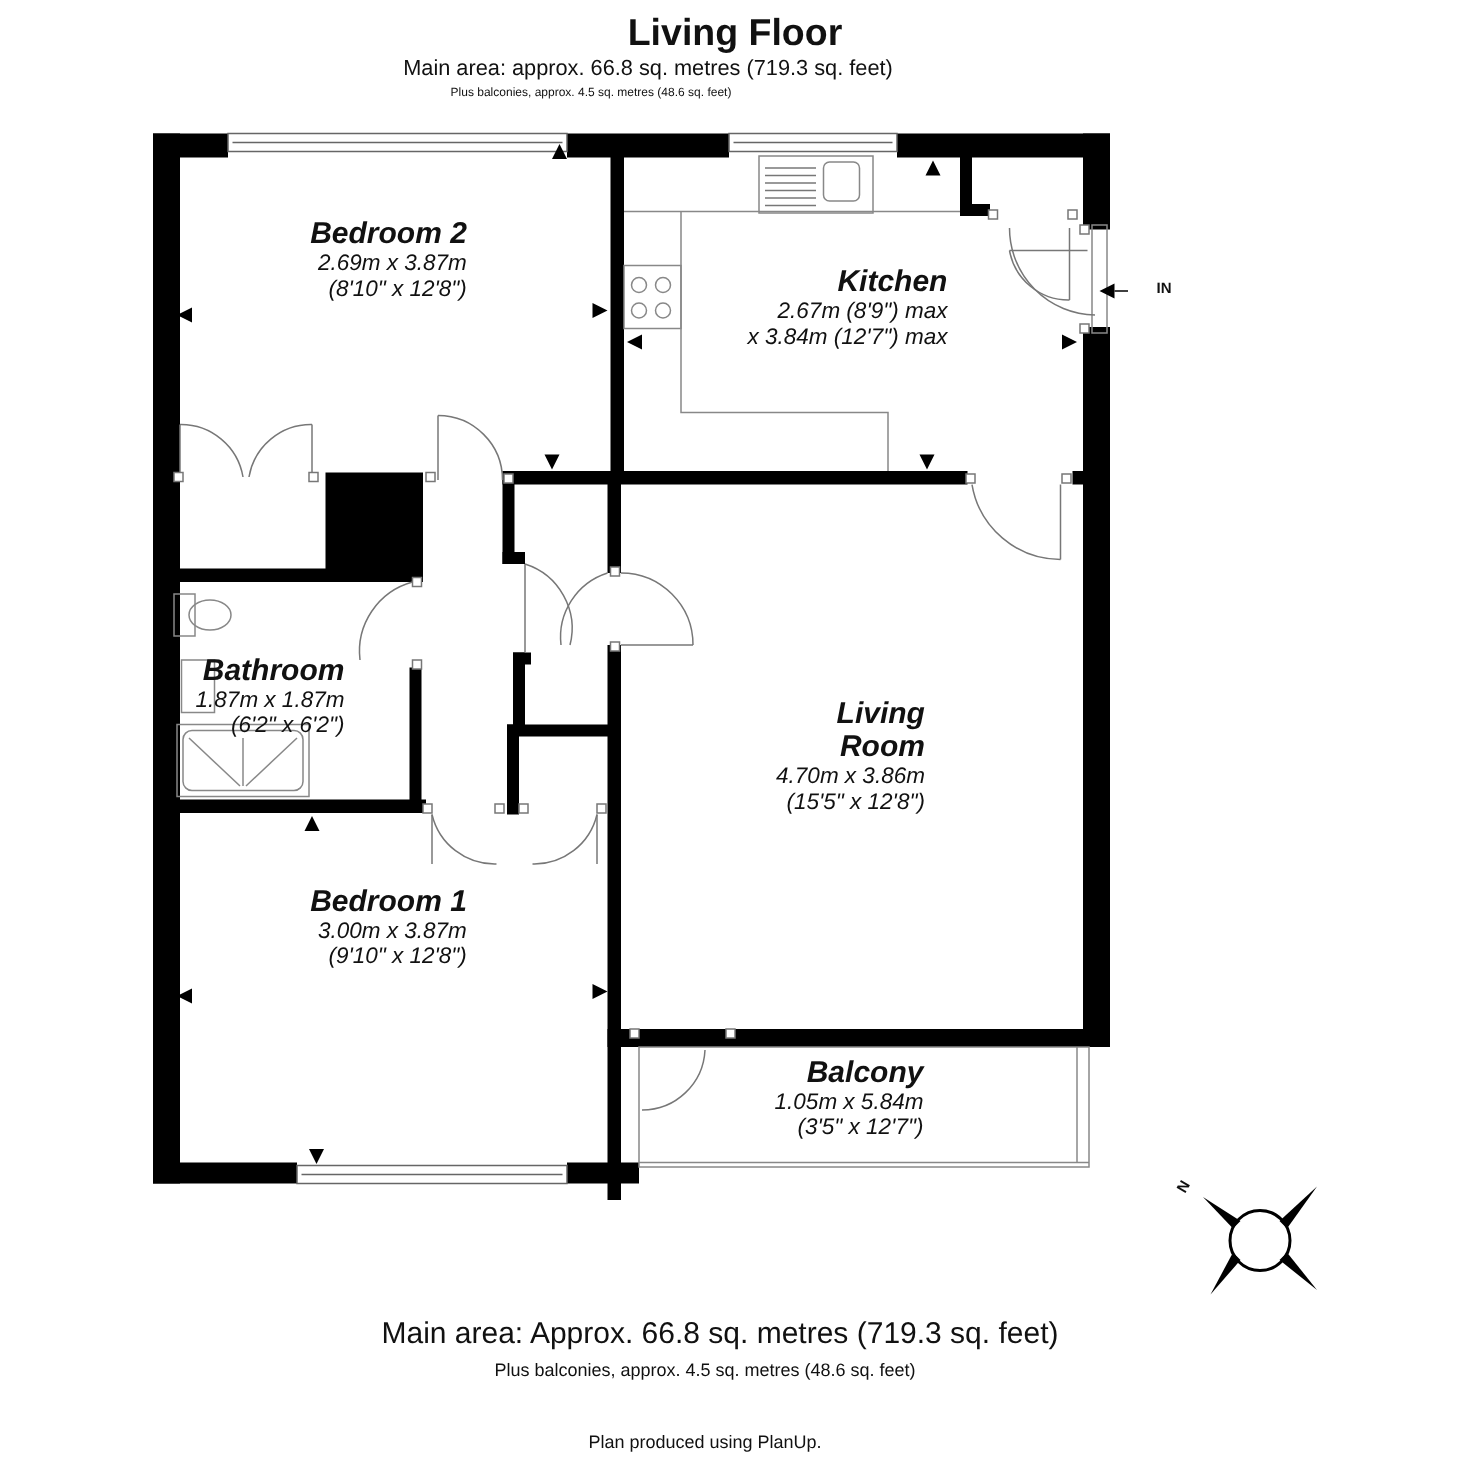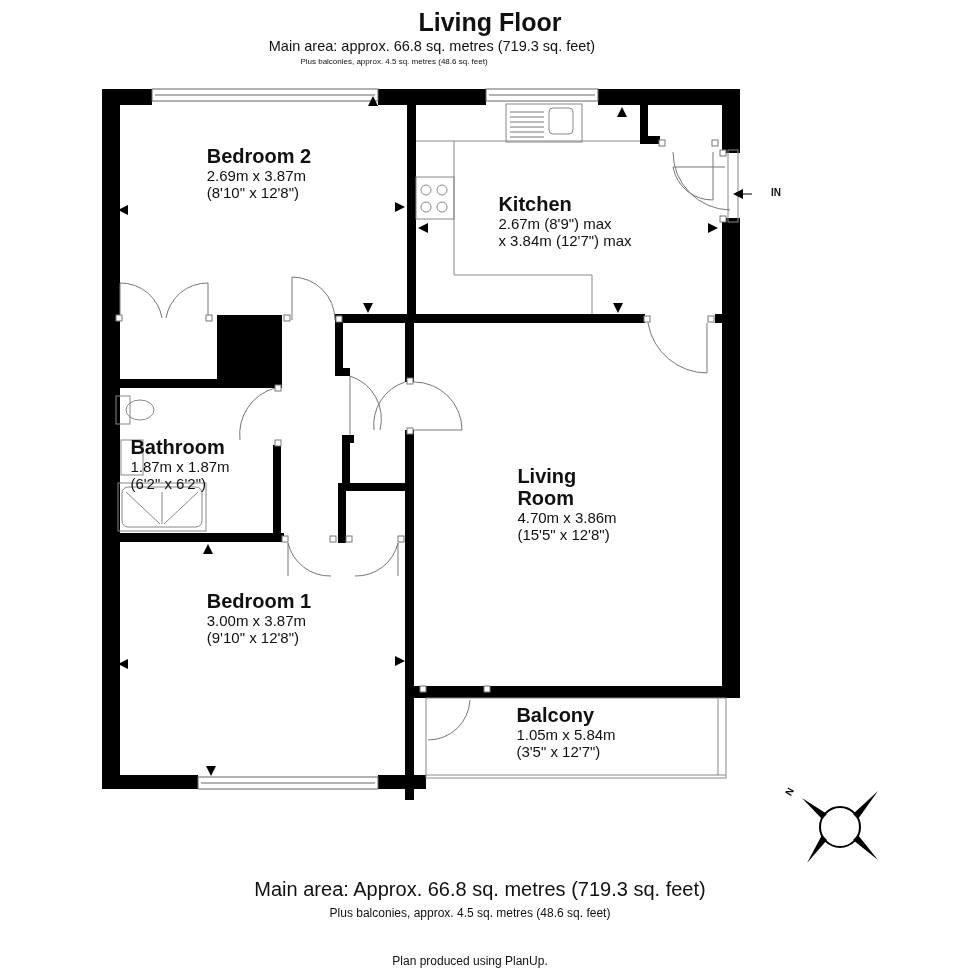--- a/index.html
+++ b/index.html
@@ -5,21 +5,21 @@
   html, body { margin: 0; padding: 0; background: #ffffff; }
   body { width: 980px; height: 980px; position: relative; overflow: hidden; font-family: "Liberation Sans", sans-serif; color: #111; }
   .abs { position: absolute; }
   .center-text { text-align: center; white-space: nowrap; }
   #title { left: 0; width: 980px; top: 8px; font-size: 25px; font-weight: bold; }
   #sub1 { left: 0; width: 864px; top: 38px; font-size: 14.5px; }
   #sub2 { left: 0; width: 788px; top: 57px; font-size: 8px; }
   #plan { position: absolute; left: 0; top: 0; }
   .room-name { font-weight: bold; font-size: 20px; line-height: 22px; }
   .room-dim { font-size: 15px; line-height: 17px; }
-  .room-label { position: absolute; transform: translateX(-50%); text-align: left; white-space: nowrap; }
+  .room-label { position: absolute; transform: translateX(-50%); text-align: right; white-space: nowrap; font-style: italic; }
   #footer1 { left: 0; width: 960px; top: 878px; font-size: 20px; }
   #footer2 { left: 0; width: 940px; top: 906px; font-size: 12px; }
   #footer3 { left: 0; width: 940px; top: 954px; font-size: 12px; }
   #in-label { left: 753px; top: 187px; font-size: 10px; font-weight: bold; padding-left: 18px; }
   #north-label { left: 786px; top: 786px; font-size: 10px; font-weight: bold; transform: rotate(-60deg); }
 </style>
 </head>
 <body>
 
 <div id="title" class="abs center-text">Living Floor</div>
@@ -198,21 +198,21 @@
     <polygon points="-13,13 -33,36 -18,8" fill="#000"></polygon>
     <polygon points="13,13 38,33 18,8" fill="#000"></polygon>
   </g>
 </svg>
 
 <div class="room-label" style="left:259px; top:145px;">
   <div class="room-name">Bedroom 2</div>
   <div class="room-dim">2.69m x 3.87m</div>
   <div class="room-dim">(8'10" x 12'8")</div>
 </div>
-<div class="room-label" style="left:565px; top:177px;margin-top:16px;">
+<div class="room-label" style="left:565px; top:177px;">
   <div class="room-name">Kitchen</div>
   <div class="room-dim">2.67m (8'9") max</div>
   <div class="room-dim">x 3.84m (12'7") max</div>
 </div>
 <div class="room-label" style="left:180px; top:412px;margin-top:24px;">
   <div class="room-name">Bathroom</div>
   <div class="room-dim">1.87m x 1.87m</div>
   <div class="room-dim">(6'2" x 6'2")</div>
 </div>
 <div class="room-label" style="left:567px; top:436px;margin-top:29px;">

